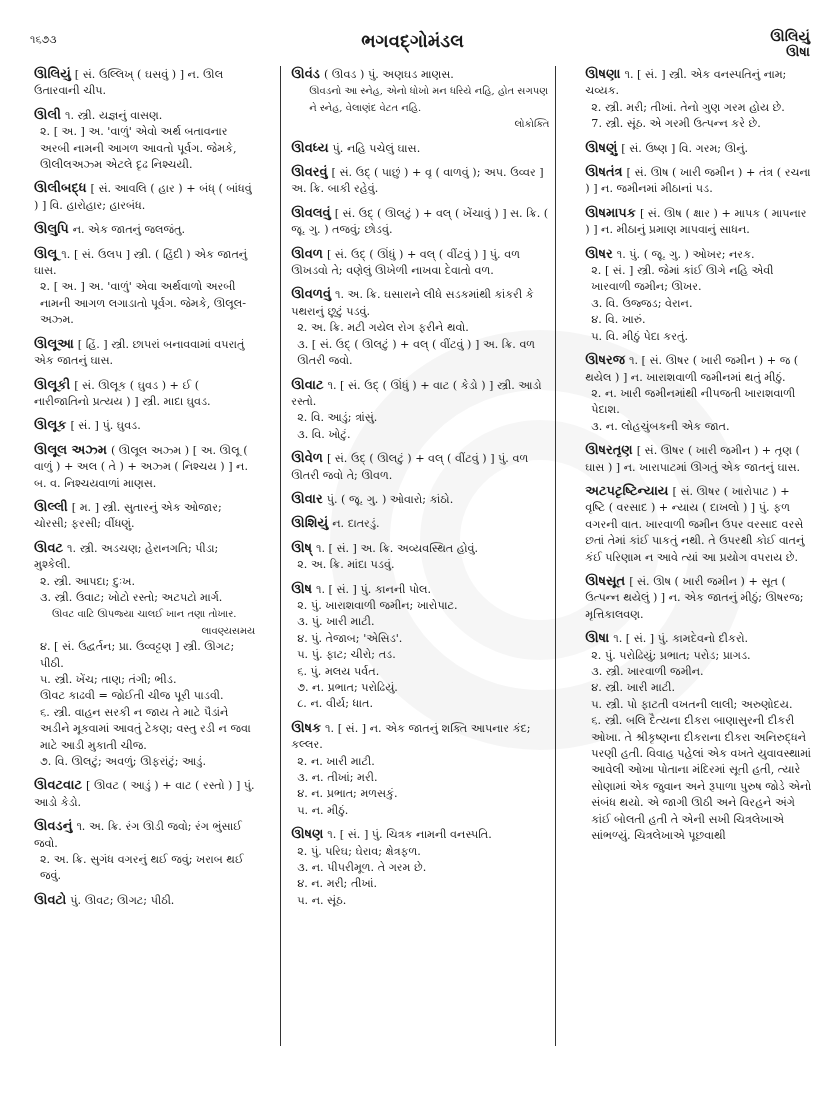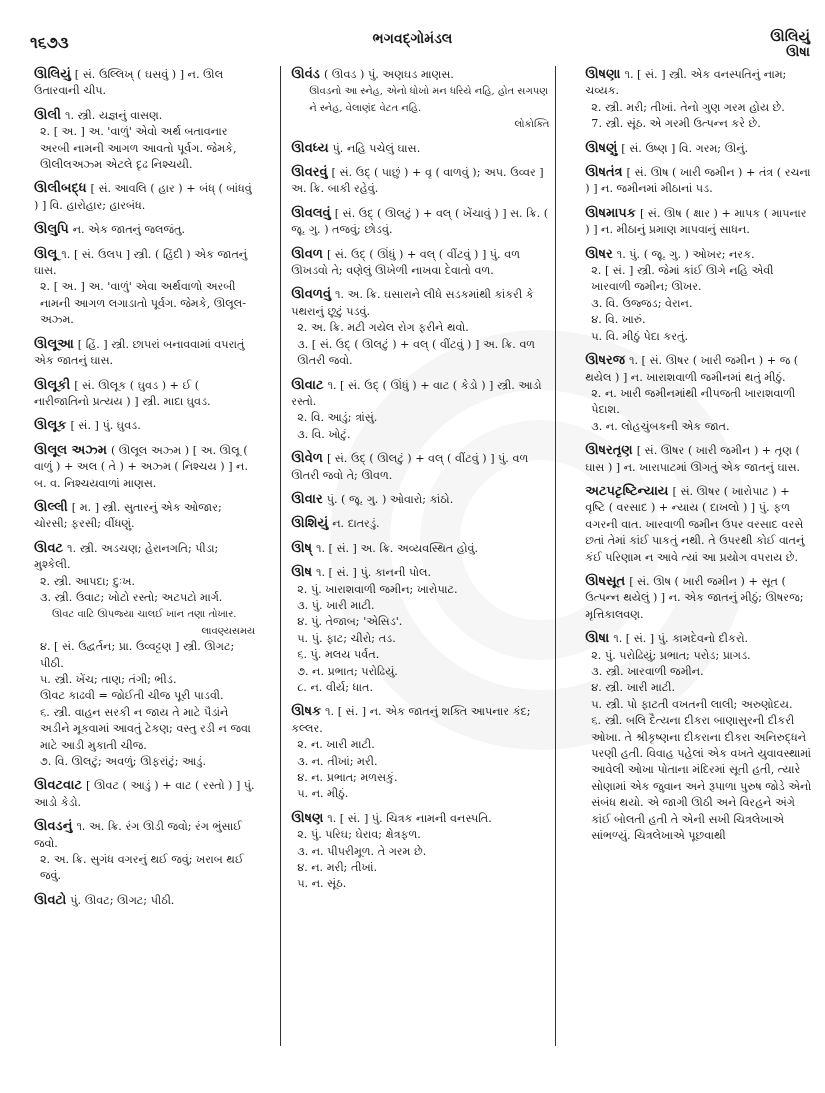--- a/index.html
+++ b/index.html
@@ -8,22 +8,22 @@
   .page { position: absolute; left: 0; top: 0; width: 825px; height: 1093px; }
   .watermark {
     position: absolute; left: 330px; top: 330px; width: 420px; height: 420px;
     border-radius: 50%; border: 60px solid rgba(0,0,0,0.04); pointer-events: none;
   }
   .watermark2 {
     position: absolute; left: 420px; top: 420px; width: 240px; height: 240px;
     border-radius: 50%; border: 40px solid rgba(0,0,0,0.035); pointer-events: none;
   }
   .header { position: absolute; left: 0; top: 0; width: 825px; height: 58px; }
-  .page-num { position: absolute; left: 30px; top: 33px; font-size: 16px; font-weight: bold; }
-  .book-title { position: absolute; left: 0; width: 825px; top: 30px; text-align: center; font-size: 14px; font-weight: bold; }
+  .page-num { position: absolute; left: 30px; top: 33px; font-size: 11px; font-weight: normal; }
+  .book-title { position: absolute; left: 0; width: 825px; top: 30px; text-align: center; font-size: 18px; font-weight: bold; }
   .guide-first { position: absolute; right: 15px; top: 28px; font-size: 14px; font-weight: bold; }
   .guide-last { position: absolute; right: 15px; top: 44px; font-size: 13px; font-weight: bold; }
   .cols { position: absolute; top: 66px; left: 28px; width: 790px; height: 1010px; display: flex; gap: 12px; }
   .col { width: 250px; padding: 0 6px; font-size: 11.2px; line-height: 16.4px; }
   .col + .col { border-left: 1px solid #333; margin-left: 7px; padding-left: 10px; }
   .col.c1 { width: 252px; }
   .col.c2 { width: 298px; height: 980px; border-right: 1px solid #333; }
   .col.c3 { width: 262px; border-left: none; }
   .entry { margin-bottom: 7px; }
   .hw { font-weight: bold; font-size: 13px; margin-right: 4px; }
@@ -67,21 +67,21 @@
         <div class="entry"><span class="hw">ઊવંડ</span><span class="def">( ઊવડ ) પું. અણઘડ માણસ.</span><span class="quote">ઊવડનો આ સ્નેહ, એનો ધોખો મન ધરિયે નહિ, હોત સગપણ ને સ્નેહ, વેલાણંદ વેટત નહિ.</span><span class="cite">લોકોક્તિ</span></div>
         <div class="entry"><span class="hw">ઊવધ્ય</span><span class="def">પું. નહિ પચેલું ઘાસ.</span></div>
         <div class="entry"><span class="hw">ઊવરવું</span><span class="def">[ સં. ઉદ્ ( પાછું ) + વૃ ( વાળવું ); અપ. ઉવ્વર ] અ. ક્રિ. બાકી રહેવું.</span></div>
         <div class="entry"><span class="hw">ઊવલવું</span><span class="def">[ સં. ઉદ્ ( ઊલટું ) + વલ્ ( ખેંચાવું ) ] સ. ક્રિ. ( જૂ. ગુ. ) તજવું; છોડવું.</span></div>
         <div class="entry"><span class="hw">ઊવળ</span><span class="def">[ સં. ઉદ્ ( ઊંધું ) + વલ્ ( વીંટવું ) ] પું. વળ ઊખડવો તે; વણેલું ઊખેળી નાખવા દેવાતો વળ.</span></div>
         <div class="entry"><span class="hw">ઊવળવું</span><span class="def">૧. અ. ક્રિ. ઘસારાને લીધે સડકમાંથી કાંકરી કે પથરાનું છૂટું પડવું.</span><span class="sense">૨. અ. ક્રિ. મટી ગયેલ રોગ ફરીને થવો.</span><span class="sense">૩. [ સં. ઉદ્ ( ઊલટું ) + વલ્ ( વીંટવું ) ] અ. ક્રિ. વળ ઊતરી જવો.</span></div>
         <div class="entry"><span class="hw">ઊવાટ</span><span class="def">૧. [ સં. ઉદ્ ( ઊંધું ) + વાટ ( કેડો ) ] સ્ત્રી. આડો રસ્તો.</span><span class="sense">૨. વિ. આડું; ત્રાંસું.</span><span class="sense">૩. વિ. ખોટું.</span></div>
         <div class="entry"><span class="hw">ઊવેળ</span><span class="def">[ સં. ઉદ્ ( ઊલટું ) + વલ્ ( વીંટવું ) ] પું. વળ ઊતરી જવો તે; ઊવળ.</span></div>
         <div class="entry"><span class="hw">ઊવાર</span><span class="def">પું. ( જૂ. ગુ. ) ઓવારો; કાંઠો.</span></div>
         <div class="entry"><span class="hw">ઊશિયું</span><span class="def">ન. દાતરડું.</span></div>
-        <div class="entry"><span class="hw">ઊષ્</span><span class="def">૧. [ સં. ] અ. ક્રિ. અવ્યવસ્થિત હોવું.</span></div>
+        <div class="entry"><span class="hw">ઊષ્</span><span class="def">૧. [ સં. ] અ. ક્રિ. અવ્યવસ્થિત હોવું.</span><span class="sense">૨. અ. ક્રિ. માંદા પડવું.</span></div>
         <div class="entry"><span class="hw">ઊષ</span><span class="def">૧. [ સં. ] પું. કાનની પોલ.</span><span class="sense">૨. પું. ખારાશવાળી જમીન; ખારોપાટ.</span><span class="sense">૩. પું. ખારી માટી.</span><span class="sense">૪. પું. તેજાબ; 'એસિડ'.</span><span class="sense">૫. પું. ફાટ; ચીરો; તડ.</span><span class="sense">૬. પું. મલય પર્વત.</span><span class="sense">૭. ન. પ્રભાત; પરોઢિયું.</span><span class="sense">૮. ન. વીર્ય; ધાત.</span></div>
         <div class="entry"><span class="hw">ઊષક</span><span class="def">૧. [ સં. ] ન. એક જાતનું શક્તિ આપનાર કંદ; કલ્લર.</span><span class="sense">૨. ન. ખારી માટી.</span><span class="sense">૩. ન. તીખાં; મરી.</span><span class="sense">૪. ન. પ્રભાત; મળસકું.</span><span class="sense">૫. ન. મીઠું.</span></div>
         <div class="entry"><span class="hw">ઊષણ</span><span class="def">૧. [ સં. ] પું. ચિત્રક નામની વનસ્પતિ.</span><span class="sense">૨. પું. પરિઘ; ઘેરાવ; ક્ષેત્રફળ.</span><span class="sense">૩. ન. પીપરીમૂળ. તે ગરમ છે.</span><span class="sense">૪. ન. મરી; તીખાં.</span><span class="sense">૫. ન. સૂંઠ.</span></div>
       </div>
     <div class="col c3">
         <div class="entry"><span class="hw">ઊષણા</span><span class="def">૧. [ સં. ] સ્ત્રી. એક વનસ્પતિનું નામ; ચવ્યક.</span><span class="sense">૨. સ્ત્રી. મરી; તીખાં. તેનો ગુણ ગરમ હોય છે.</span><span class="sense">7. સ્ત્રી. સૂંઠ. એ ગરમી ઉત્પન્ન કરે છે.</span></div>
         <div class="entry"><span class="hw">ઊષણું</span><span class="def">[ સં. ઉષ્ણ ] વિ. ગરમ; ઊનું.</span></div>
         <div class="entry"><span class="hw">ઊષતંત્ર</span><span class="def">[ સં. ઊષ ( ખારી જમીન ) + તંત્ર ( રચના ) ] ન. જમીનમાં મીઠાનાં પડ.</span></div>
         <div class="entry"><span class="hw">ઊષમાપક</span><span class="def">[ સં. ઊષ ( ક્ષાર ) + માપક ( માપનાર ) ] ન. મીઠાનું પ્રમાણ માપવાનું સાધન.</span></div>
         <div class="entry"><span class="hw">ઊષર</span><span class="def">૧. પું. ( જૂ. ગુ. ) ઓખર; નરક.</span><span class="sense">૨. [ સં. ] સ્ત્રી. જેમાં કાંઈ ઊગે નહિ એવી ખારવાળી જમીન; ઊખર.</span><span class="sense">૩. વિ. ઉજ્જડ; વેરાન.</span><span class="sense">૪. વિ. ખારું.</span><span class="sense">૫. વિ. મીઠું પેદા કરતું.</span></div>

